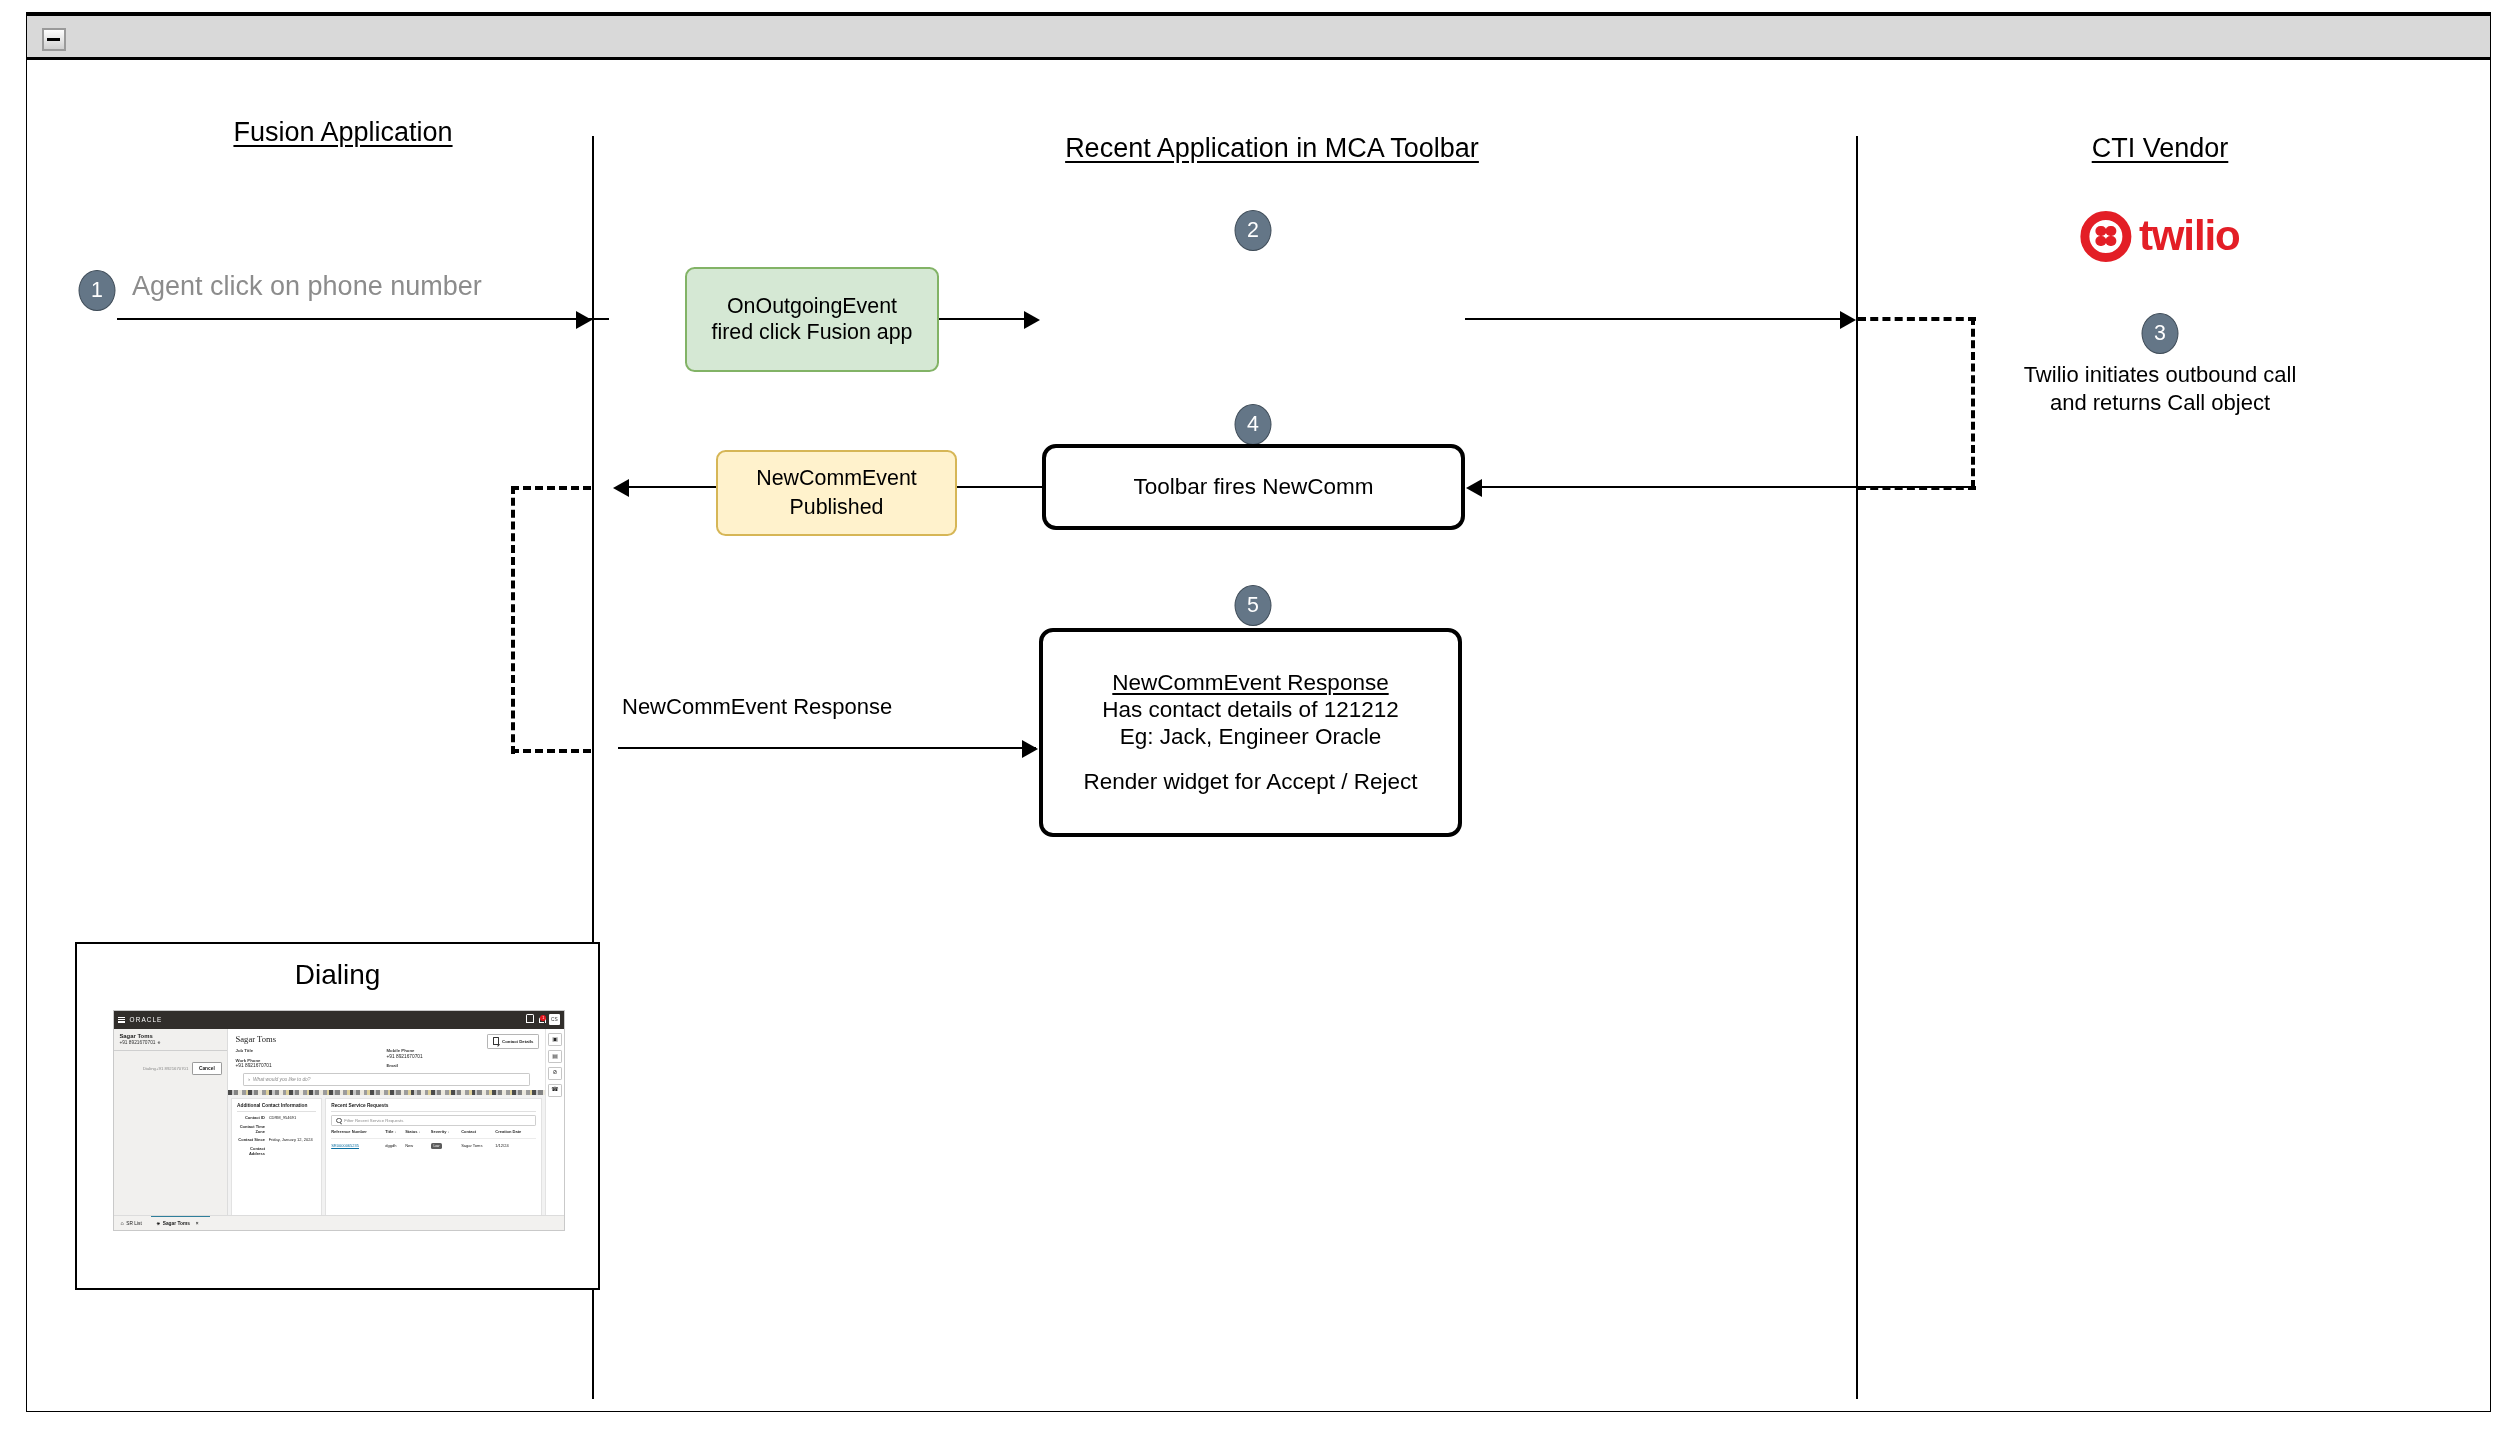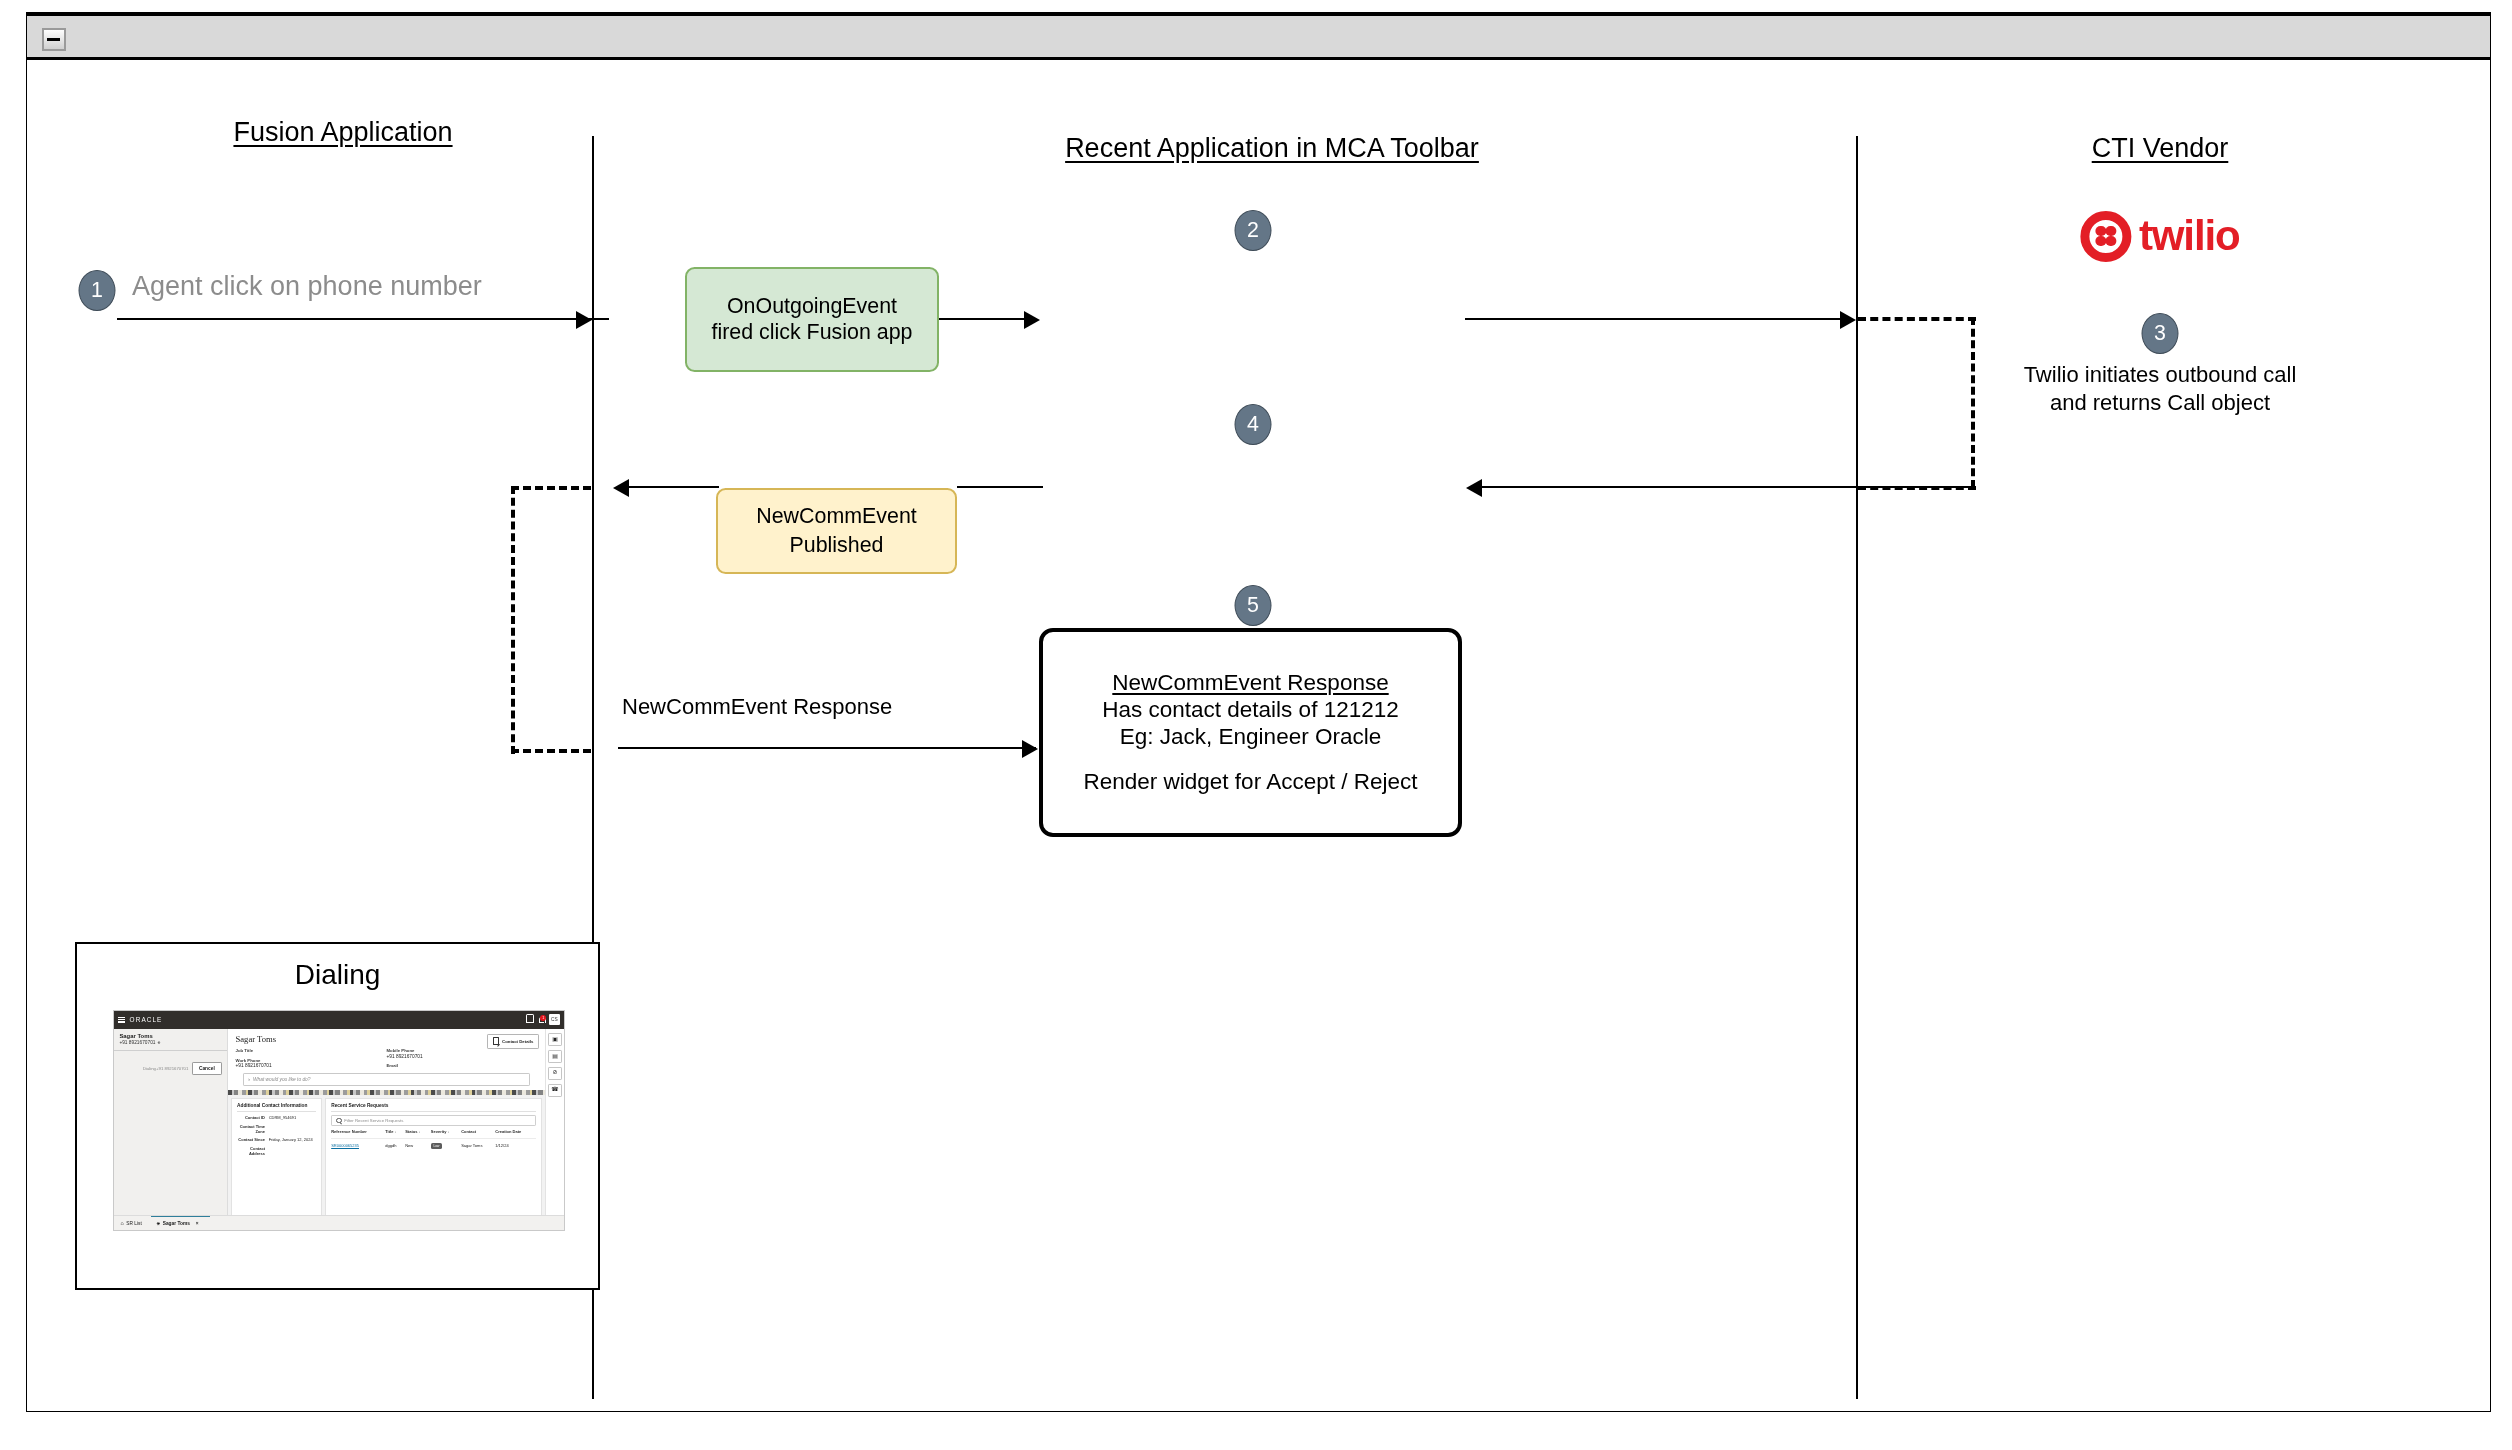--- a/index.html
+++ b/index.html
@@ -395,29 +395,32 @@
       <span class="box-line">and returns Call object</span>
     </div>
 
     <div class="dash-h" style="left:484px; top:473px; width:80px;"></div>
     <div class="dash-v" style="left:484px; top:473px; height:268px;"></div>
     <div class="dash-h" style="left:484px; top:736px; width:80px;"></div>
 
     <div class="arrow-l" style="left:586px; top:466px;"></div>
     <div class="hline" style="left:601px; top:473px; width:91px;"></div>
 
-    <div class="box box-yellow" style="left:689px; top:437px; width:241px; height:86px;margin-top:38px;">
+    <div class="box box-yellow" style="left:689px; top:437px; width:241px; height:86px;">
       <span class="box-line">NewCommEvent</span>
       <span class="box-line">Published</span>
     </div>
 
     <div class="hline" style="left:930px; top:473px; width:86px;"></div>
 
     <div class="badge" style="left:1226px; top:391px;">4</div>
 
+    <div class="box box-black" style="left:1015px; top:431px; width:423px; height:86px;">
+      <span class="box-line">Toolbar fires NewComm</span>
+    </div>
 
     <div class="arrow-l" style="left:1439px; top:466px;"></div>
     <div class="hline" style="left:1454px; top:473px; width:492px;"></div>
 
     <div class="edge-label" style="left:595px; top:681px;">NewCommEvent Response</div>
 
     <div class="hline" style="left:591px; top:734px; width:418px;"></div>
     <div class="arrow-r" style="left:995px; top:727px;"></div>
 
     <div class="badge" style="left:1226px; top:572px;">5</div>

